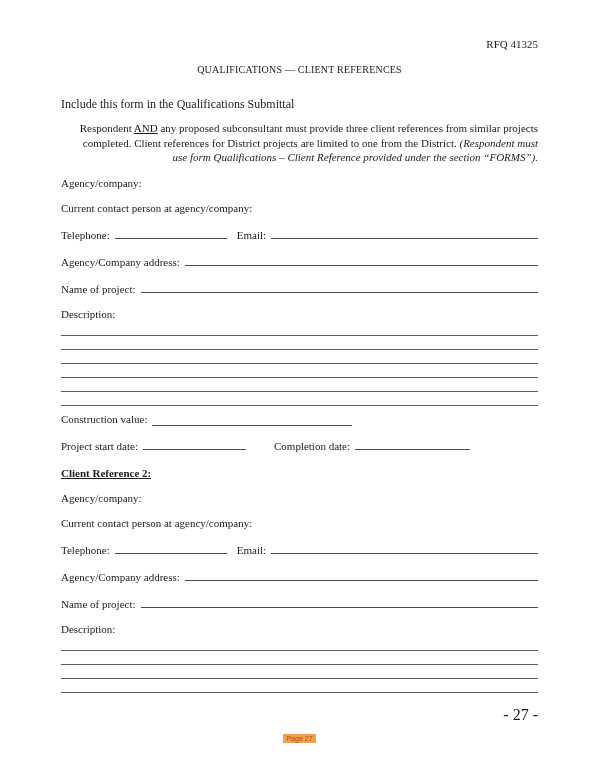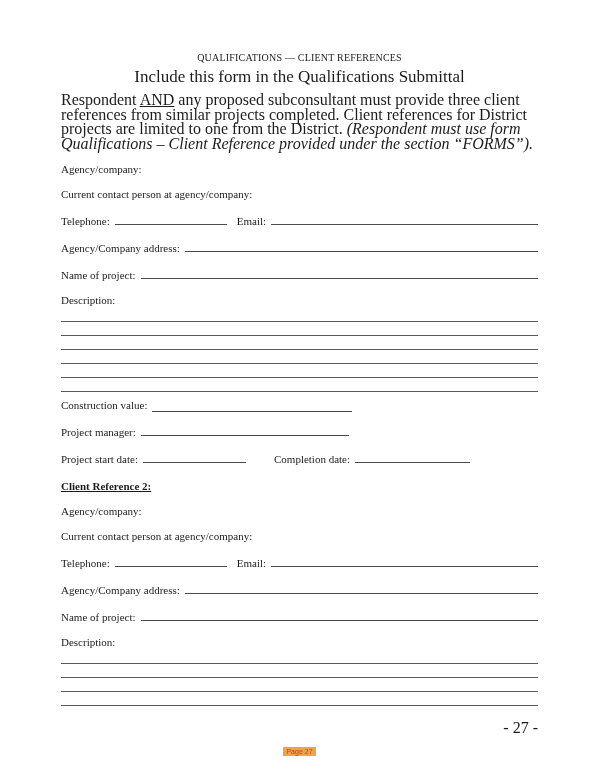--- a/index.html
+++ b/index.html
@@ -23,31 +23,32 @@
 
   .title {
     margin-top: 13px;
     text-align: center;
     font-size: 10px;
     line-height: 13px;
     letter-spacing: 0.2px;
   }
 
   .subtitle {
-    margin-top: 6px;
-    text-align: center;
-    font-size: 17px;
+    margin-top: 22px;
+    text-align: left;
+    font-size: 12px;
     line-height: 13px;
   }
 
   .intro {
     margin-top: 10px;
-    font-size: 16px;
+    font-size: 11px;
     line-height: 14.5px;
-    text-align: left;
+    text-align: right;
+    margin-left: 16px;
   }
   .intro .u { text-decoration: underline; }
   .intro .it { font-style: italic; }
 
   .section-heading {
     margin-top: 15px;
     font-size: 11px;
     font-weight: bold;
     text-decoration: underline;
     line-height: 13px;
@@ -100,20 +101,21 @@
     display: inline-block;
     padding: 0 3px;
   }
   .footer-line1 { font-size: 7px; line-height: 9px; }
 </style>
 </head>
 <body>
 
 <div class="page">
 
+  <div class="doc-ref">RFQ 41325</div>
 
   <div class="title">QUALIFICATIONS — CLIENT REFERENCES</div>
   <div class="subtitle">Include this form in the Qualifications Submittal</div>
 
   <div class="intro"><span>Respondent </span><span class="u">AND</span><span> any proposed subconsultant must provide three client references from similar projects completed. Client references for District projects are limited to one from the District. </span><span class="it">(Respondent must use form Qualifications – Client Reference provided under the section “FORMS”).</span></div>
 
   <div class="section">
 
     <div class="row">
       <span>Agency/company:</span>
@@ -151,24 +153,20 @@
         <div class="ruled-line"></div>
         <div class="ruled-line"></div>
         <div class="ruled-line"></div>
       </div>
 
     <div class="row" style="margin-top:7px;align-items:flex-end;">
       <span>Construction value:</span>
       <span class="blank w-cv"></span>
     </div>
 
-    <div class="row">
-      <span>Project manager:</span>
-      <span class="blank w-pm"></span>
-    </div>
 
     <div class="row">
       <span>Project start date:</span>
       <span class="blank w-sd"></span>
       <span class="date-gap">Completion date:</span>
       <span class="blank w-cd"></span>
     </div>
   </div>
 
   <div class="section">

